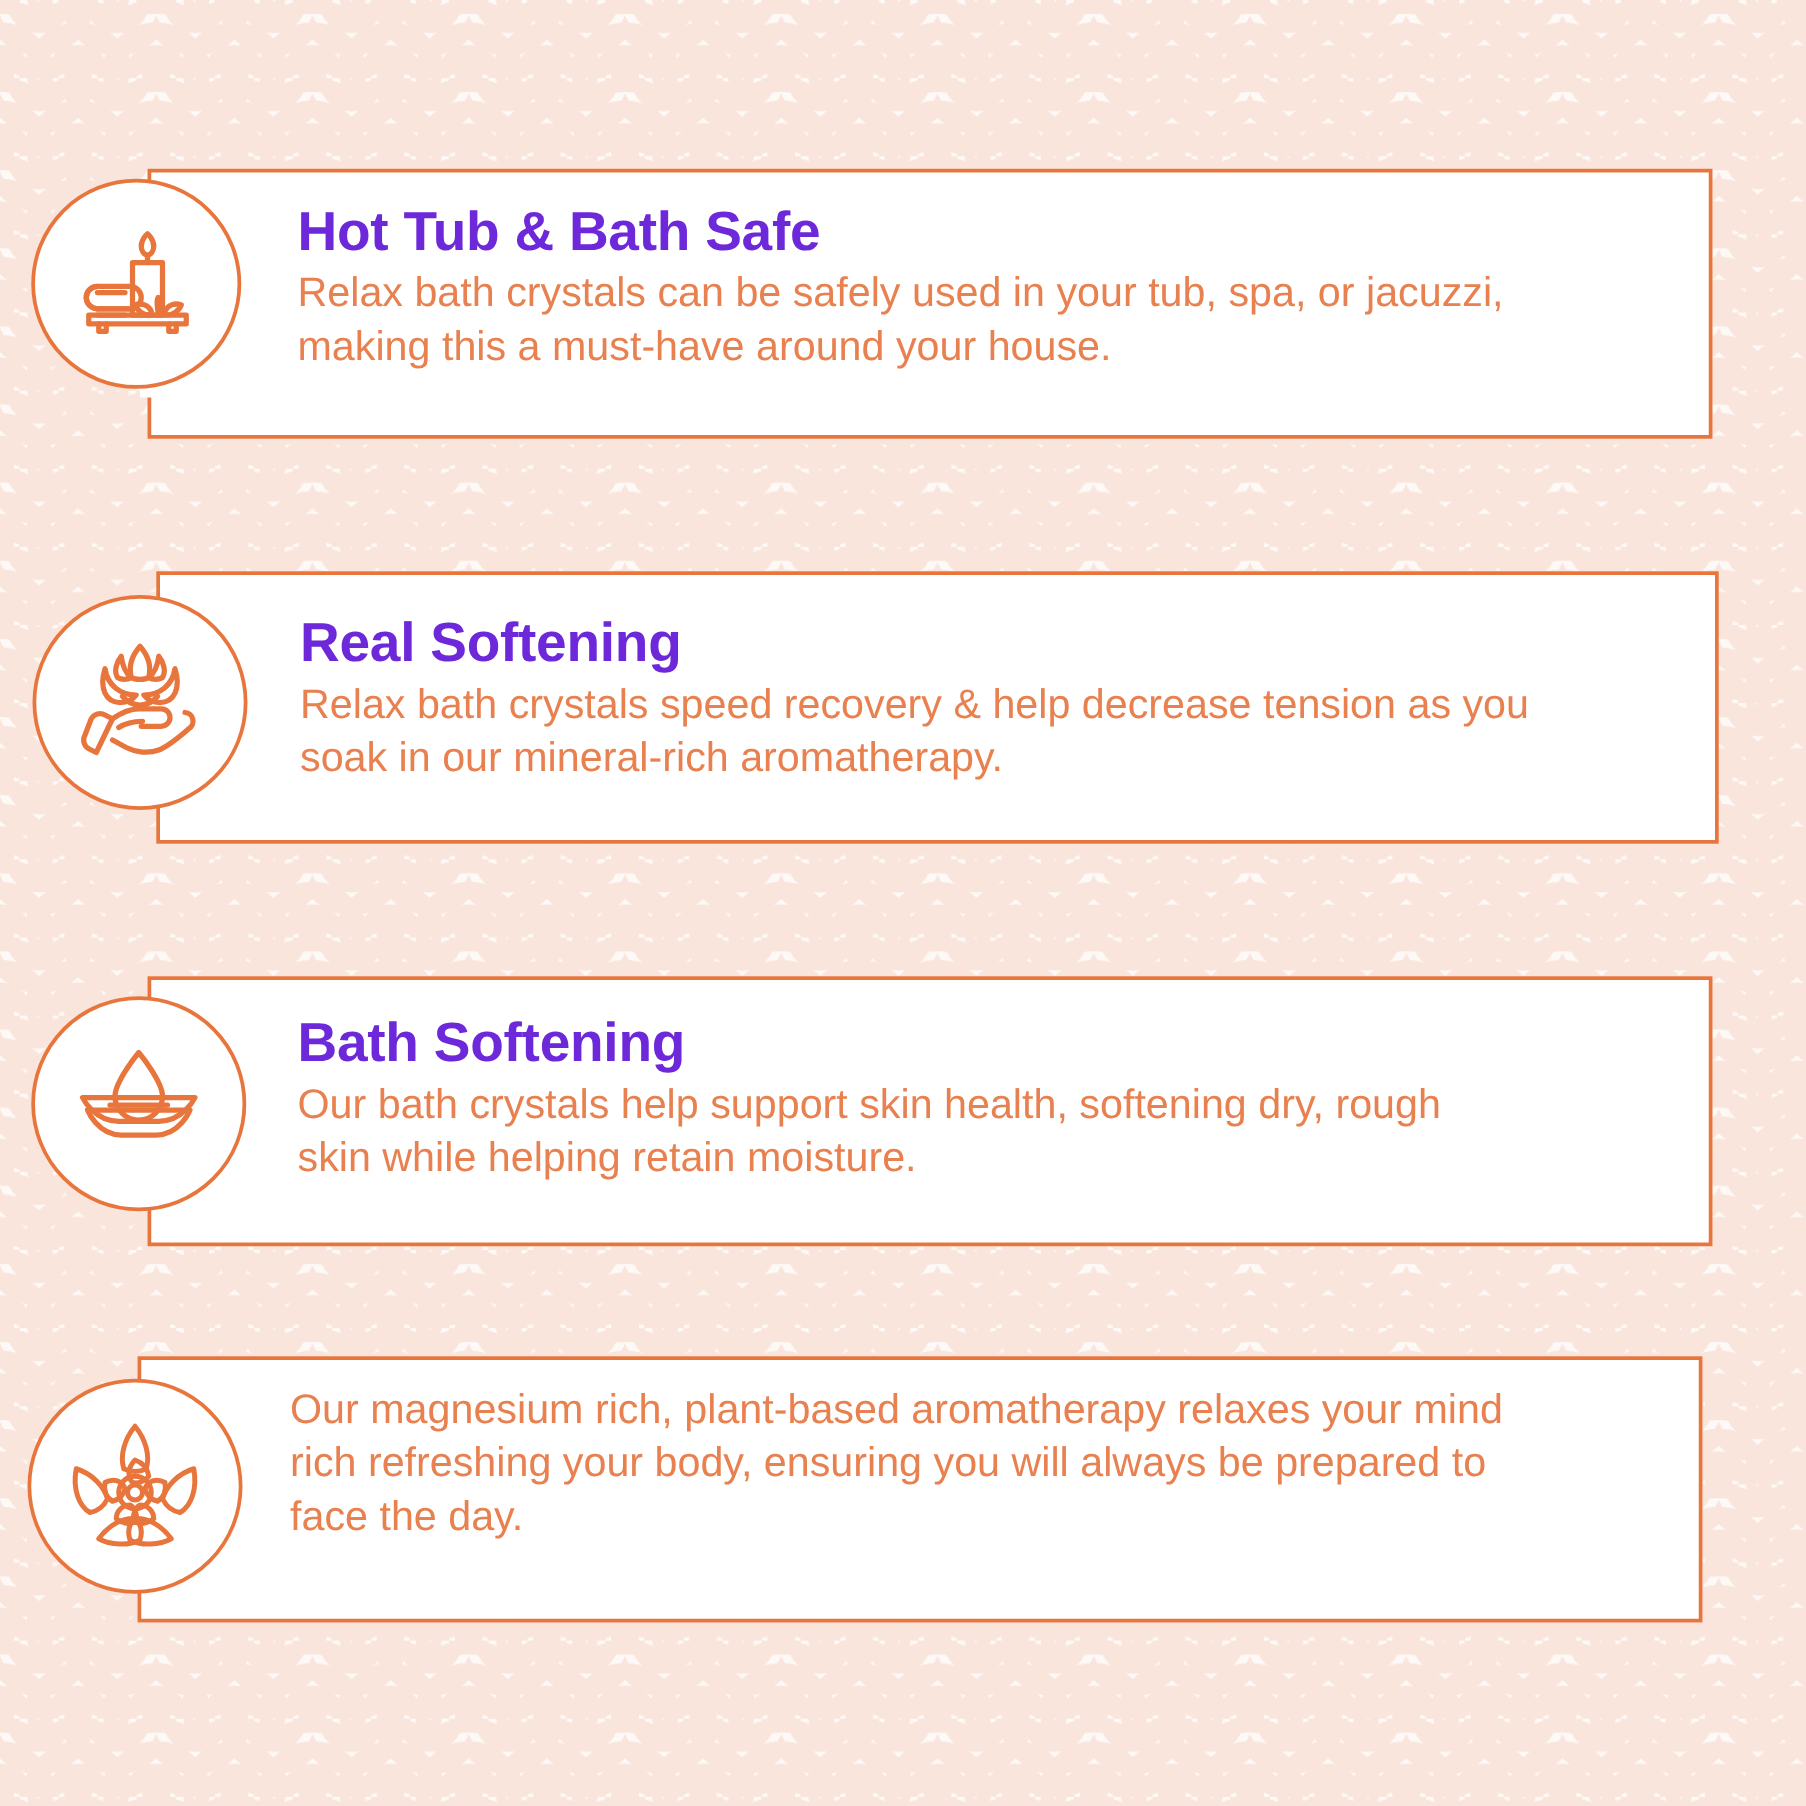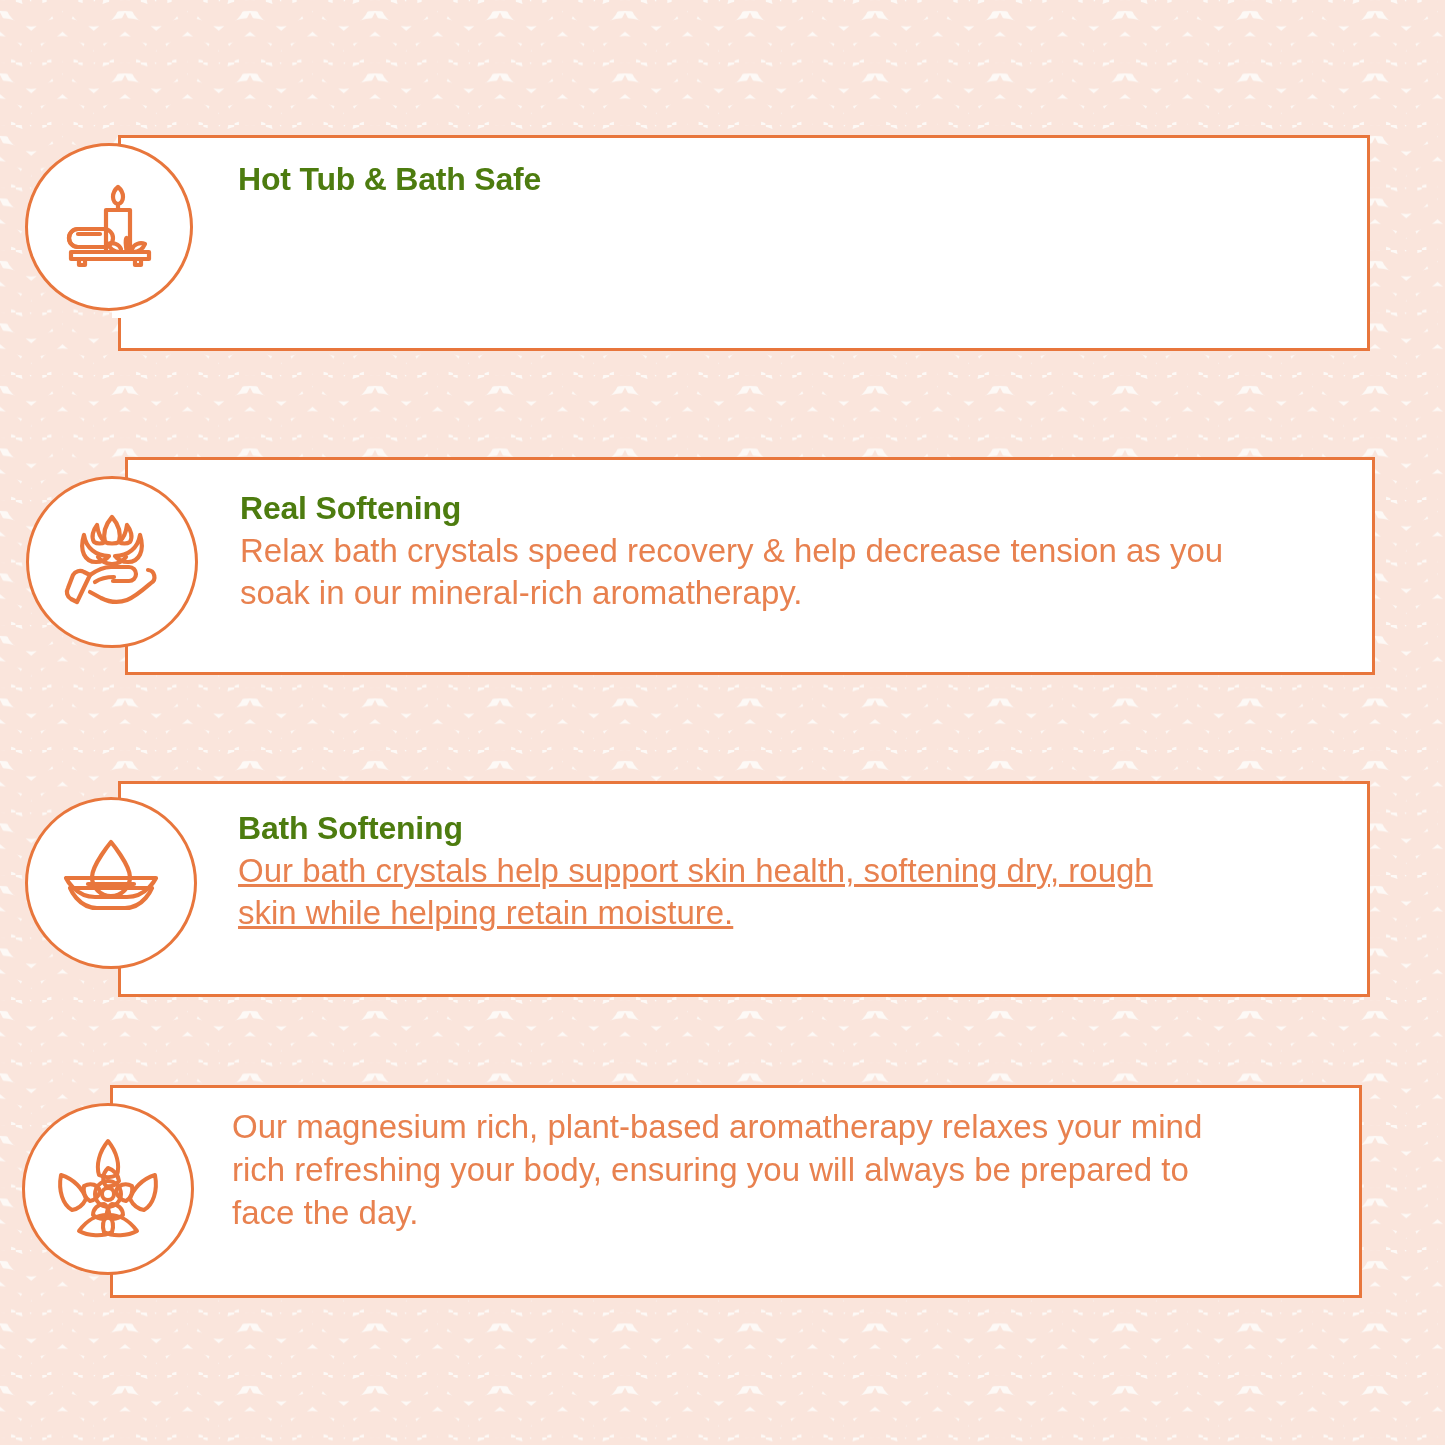--- a/index.html
+++ b/index.html
@@ -66,23 +66,23 @@
   .icon-circle svg {
     display: block;
   }
 
   
   .card-text {
     position: absolute;
     z-index: 5;
   }
   .card-title {
-    color: #4d7c0f;
+    color: #6d28d9;
     font-weight: bold;
-    font-size: 32px;
+    font-size: 44px;
     line-height: 1.05;
     letter-spacing: -0.2px;
     margin: 0 0 4px 0;
     white-space: nowrap;
   }
   .card-body {
     color: #E8814F;
     font-size: 33px;
     line-height: 1.30;
     margin: 0;
@@ -153,20 +153,21 @@
       <path d="M80 81c5 0 10-3 12-8-5-2-11 0-13 5"></path>
       <path d="M73.5 81c0-6 2-11 0-14-2 3 0 8 0 14z"></path>
 
       <path d="M18 81h78v7H18z"></path>
       <path d="M26 88v6h6v-6M82 88v6h6v-6"></path>
     </svg>
   </div>
 
   <div class="card-text" style="left:238px; top:163px; width:1000px;">
     <div class="card-title">Hot Tub &amp; Bath Safe</div>
+    <div class="card-body" style="width:975px;">Relax bath crystals can be safely used in your tub, spa, or jacuzzi, making this a must-have around your house.</div>
   </div>
 
   <div class="card" style="left:125px; top:457px; width:1250px; height:218px;"></div>
   <div class="card-notch" style="left:119px; top:492px; width:14px; height:148px;"></div>
 
   <div class="icon-circle" style="left:26px; top:476px; width:172px; height:172px;">
     <svg width="118" height="118" viewBox="0 0 118 118" fill="none" stroke="#E8763C" stroke-width="4.2" stroke-linecap="round" stroke-linejoin="round">
 
       <path d="M59 14c7 8 9 17 7 25-3 2-11 2-14 0-2-8 0-17 7-25z"></path>
 
@@ -203,21 +204,21 @@
       <path d="M14 54h90c0 0-9 19-29 19H43C23 73 14 54 14 54z"></path>
 
       <path d="M36 60h46"></path>
 
       <path d="M18 64h82c0 0-8 20-27 20H45c-19 0-27-20-27-20z"></path>
     </svg>
   </div>
 
   <div class="card-text" style="left:238px; top:812px; width:1000px;">
     <div class="card-title">Bath Softening</div>
-    <div class="card-body" style="width:960px;text-decoration:underline;">Our bath crystals help support skin health, softening dry, rough skin while helping retain moisture.</div>
+    <div class="card-body" style="width:960px;">Our bath crystals help support skin health, softening dry, rough skin while helping retain moisture.</div>
   </div>
 
   <div class="card" style="left:110px; top:1085px; width:1252px; height:213px;"></div>
   <div class="card-notch" style="left:104px; top:1118px; width:14px; height:148px;"></div>
 
   <div class="icon-circle" style="left:22px; top:1103px; width:172px; height:172px;">
     <svg width="122" height="122" viewBox="0 0 122 122" fill="none" stroke="#E8763C" stroke-width="4" stroke-linecap="round" stroke-linejoin="round">
 
       <g>
         <path d="M61 13c9 11 12 24 9 34-6 3-12 3-18 0-3-10 0-23 9-34z"></path>

